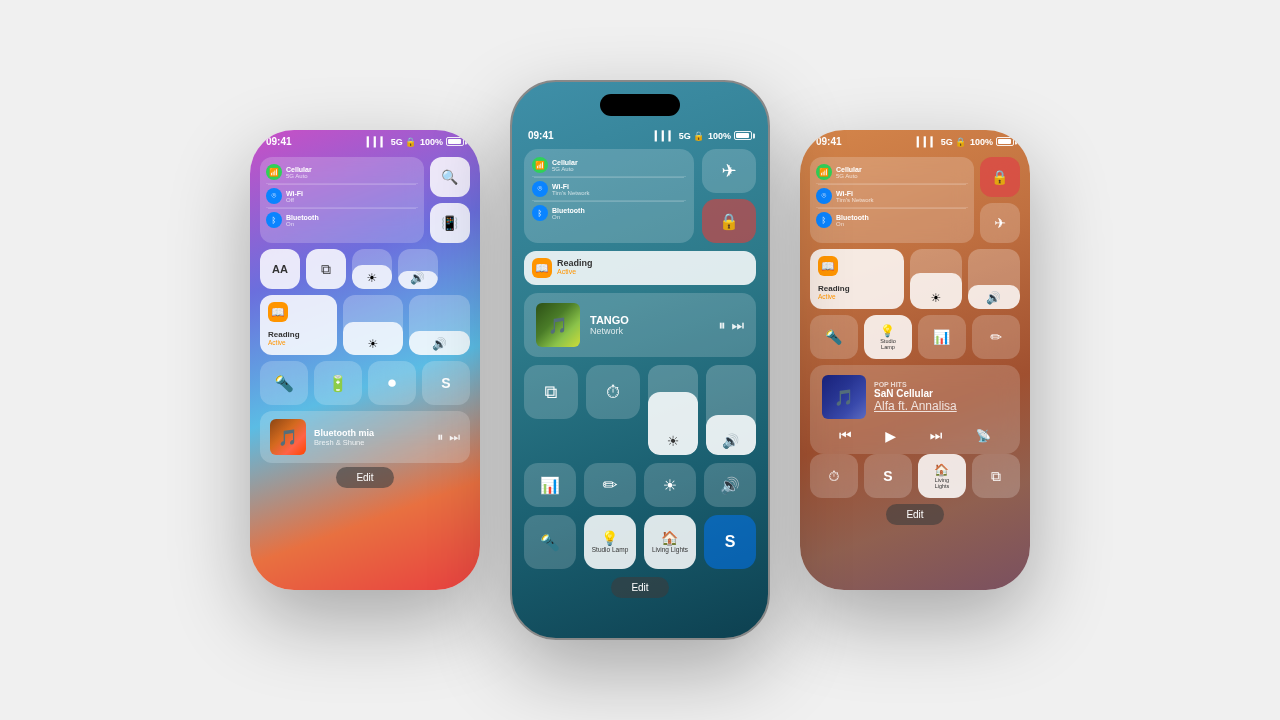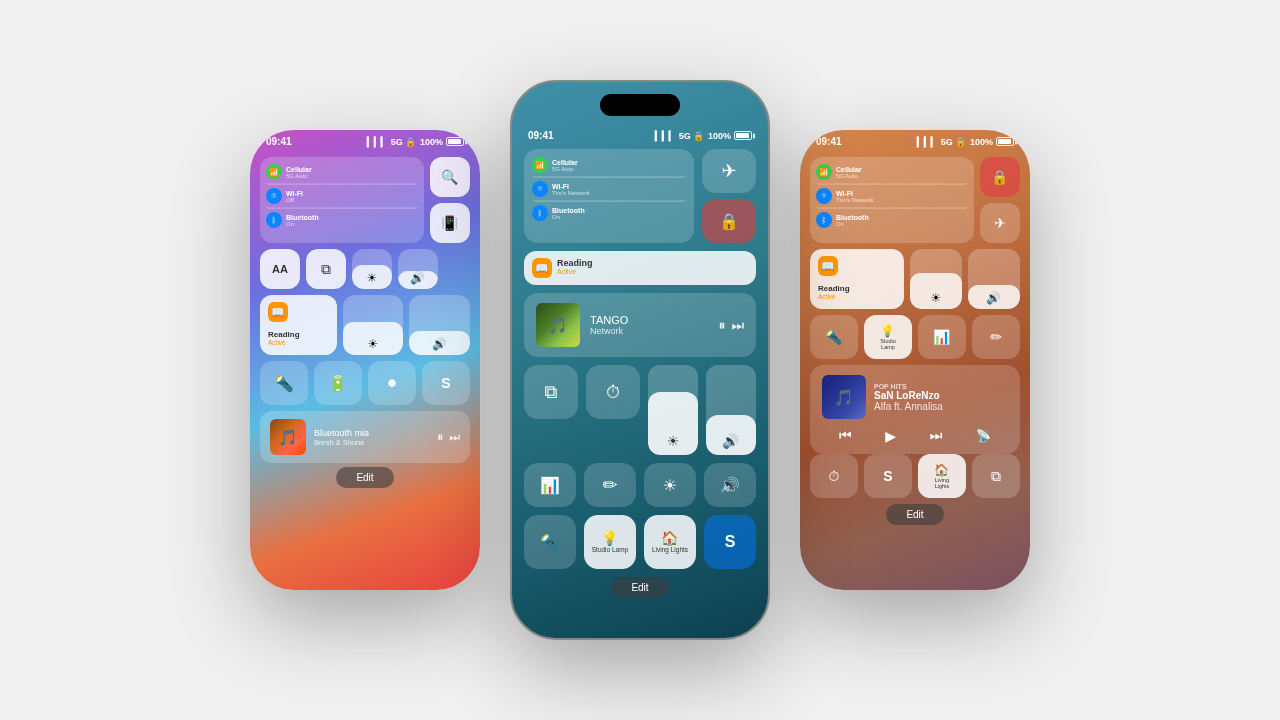--- a/index.html
+++ b/index.html
@@ -211,21 +211,21 @@
       width: 100%;
       height: 100%;
       background: linear-gradient(135deg, #1a237e 0%, #283593 40%, #3949ab 70%, #5c6bc0 100%);
       display: flex;
       align-items: center;
       justify-content: center;
       font-size: 16px;
     }
 
     .music-info { flex: 1; }
-    .music-title { font-weight: 400; font-size: 9px; }
+    .music-title { font-weight: 700; font-size: 9px; }
     .music-artist { font-size: 7.5px; opacity: 0.8; }
 
     .music-controls {
       display: flex;
       gap: 6px;
       align-items: center;
     }
 
     .music-btn {
       font-size: 12px;
@@ -727,22 +727,22 @@
           <div class="sq-tile" style="flex:1;height:44px;font-size:14px;">✏</div>
         </div>
 
         <div class="right-music">
           <div class="right-music-top">
             <div class="music-album" style="width:44px;height:44px;border-radius:6px;overflow:hidden;">
               <div class="album-art-3">🎵</div>
             </div>
             <div style="flex:1; color:white;">
               <div style="font-size:7px; font-weight:600; opacity:0.7;">POP HITS</div>
-              <div style="font-size:10px; font-weight:700;">SaN LoReNzo</div>
-              <div style="font-size:10px; opacity:0.8;">Alfa ft. Annalisa</div>
+              <div style="font-size:10px; font-weight:700;">SaN Cellular</div>
+              <div style="font-size:12px; opacity:0.8;text-decoration:underline;">Alfa ft. Annalisa</div>
             </div>
           </div>
           <div class="right-music-controls">
             <span style="font-size:14px;color:white;cursor:pointer;">⏮</span>
             <span style="font-size:14px;color:white;cursor:pointer;">▶</span>
             <span style="font-size:14px;color:white;cursor:pointer;">⏭</span>
             <span style="font-size:12px;color:white;cursor:pointer;">📡</span>
           </div>
         </div>
 

